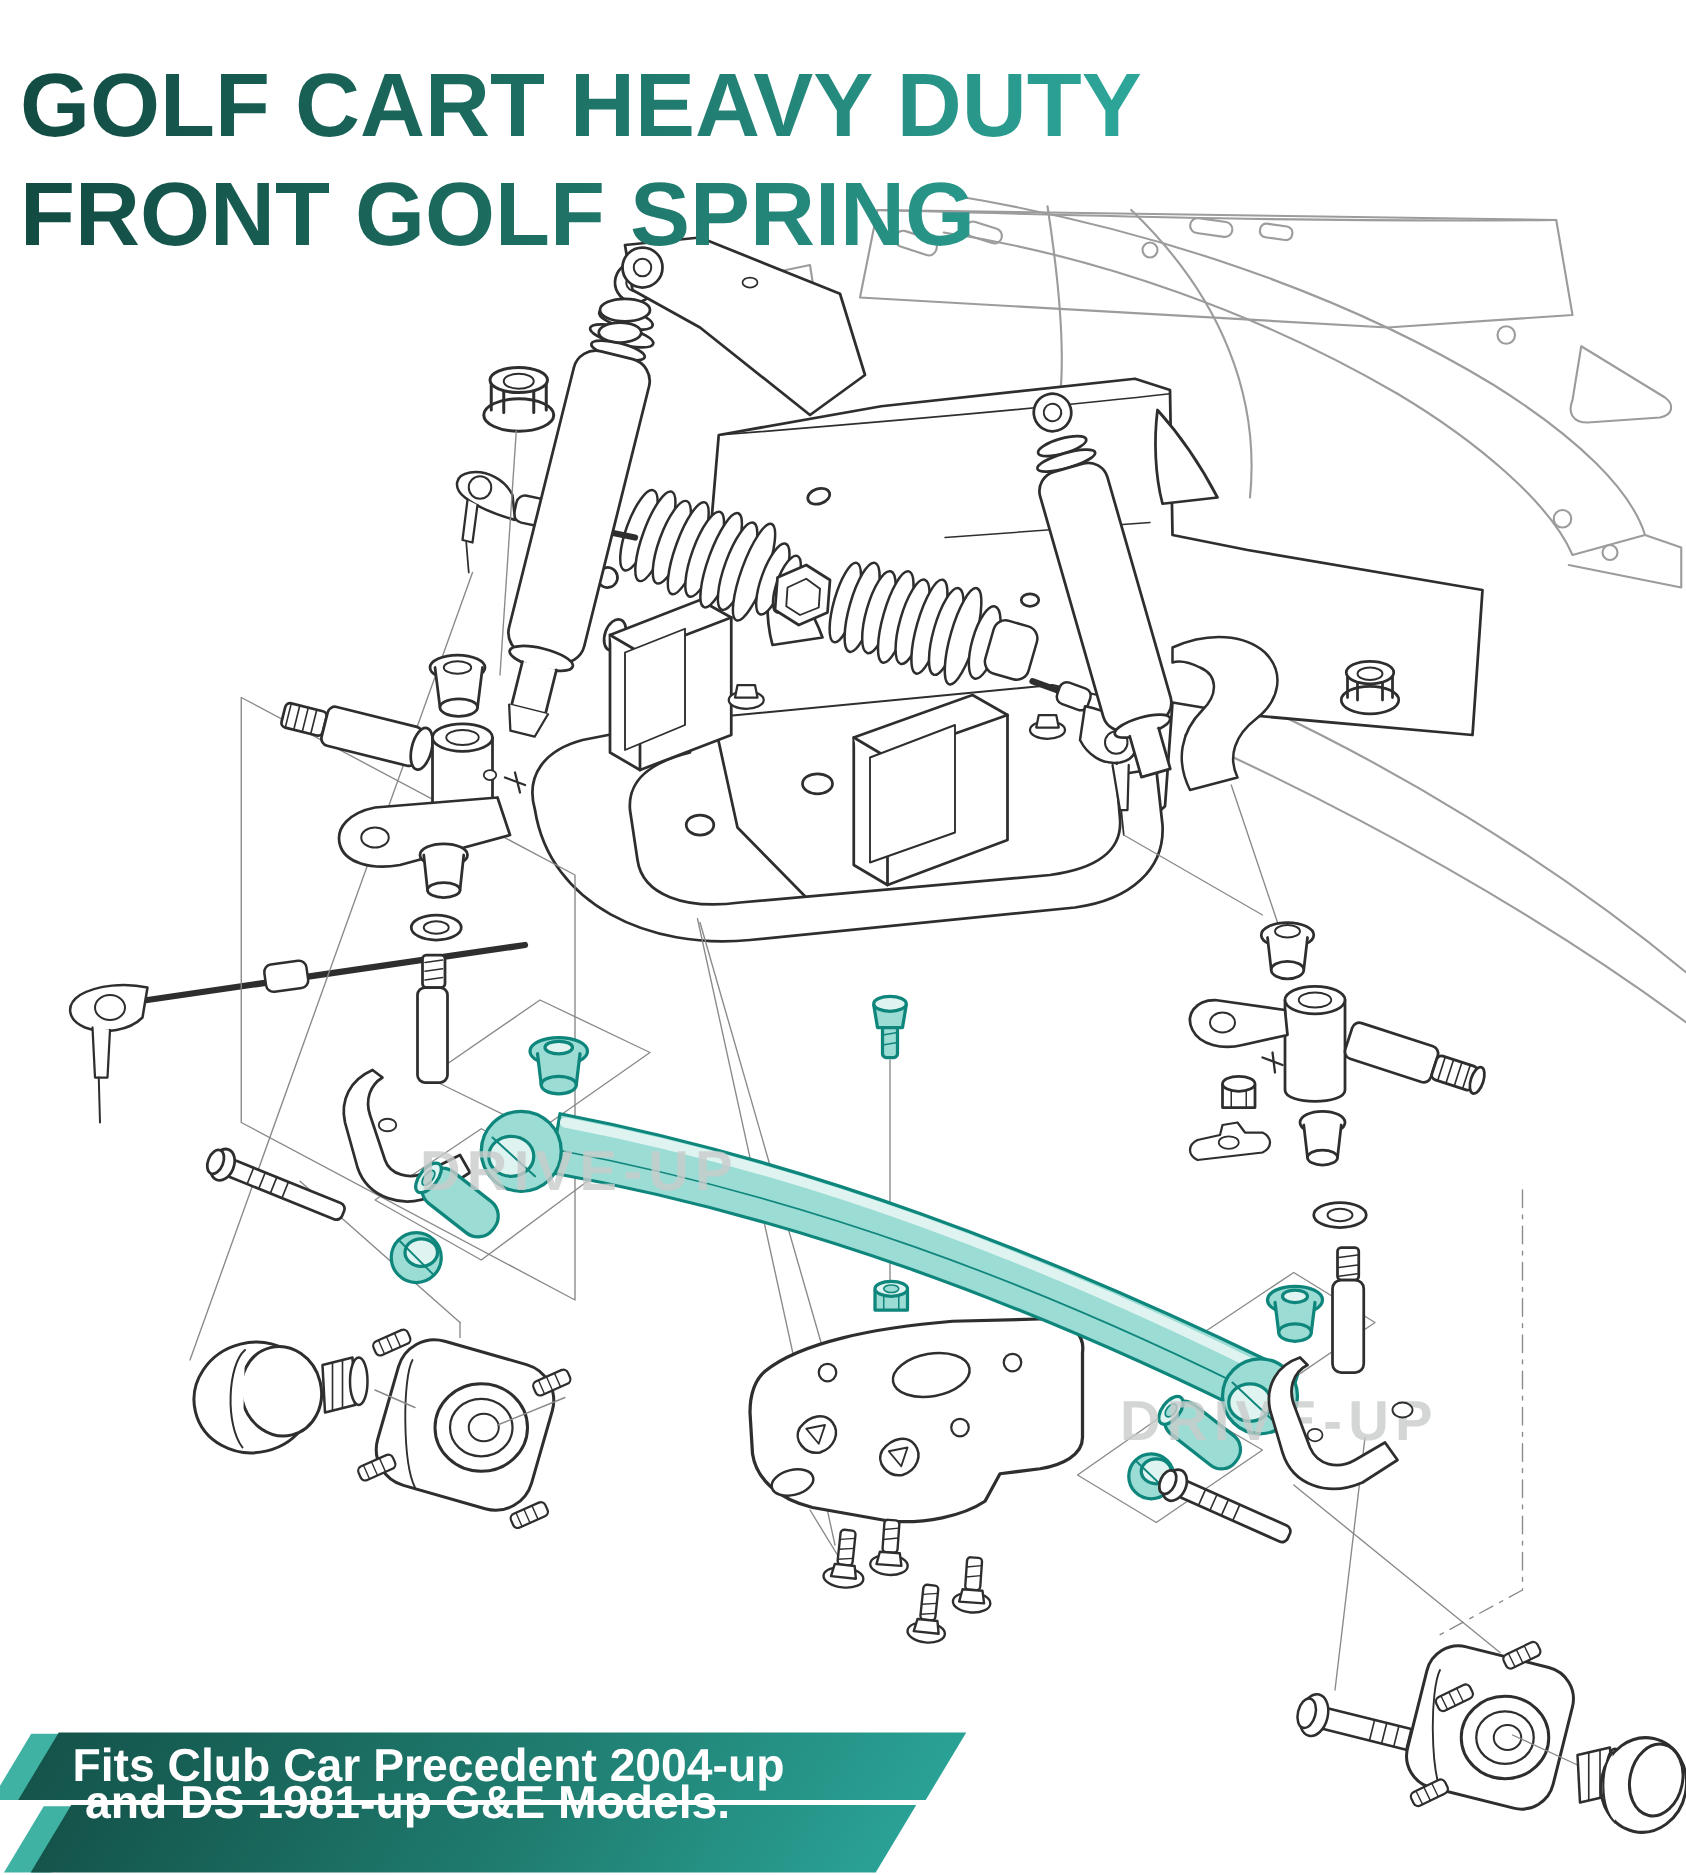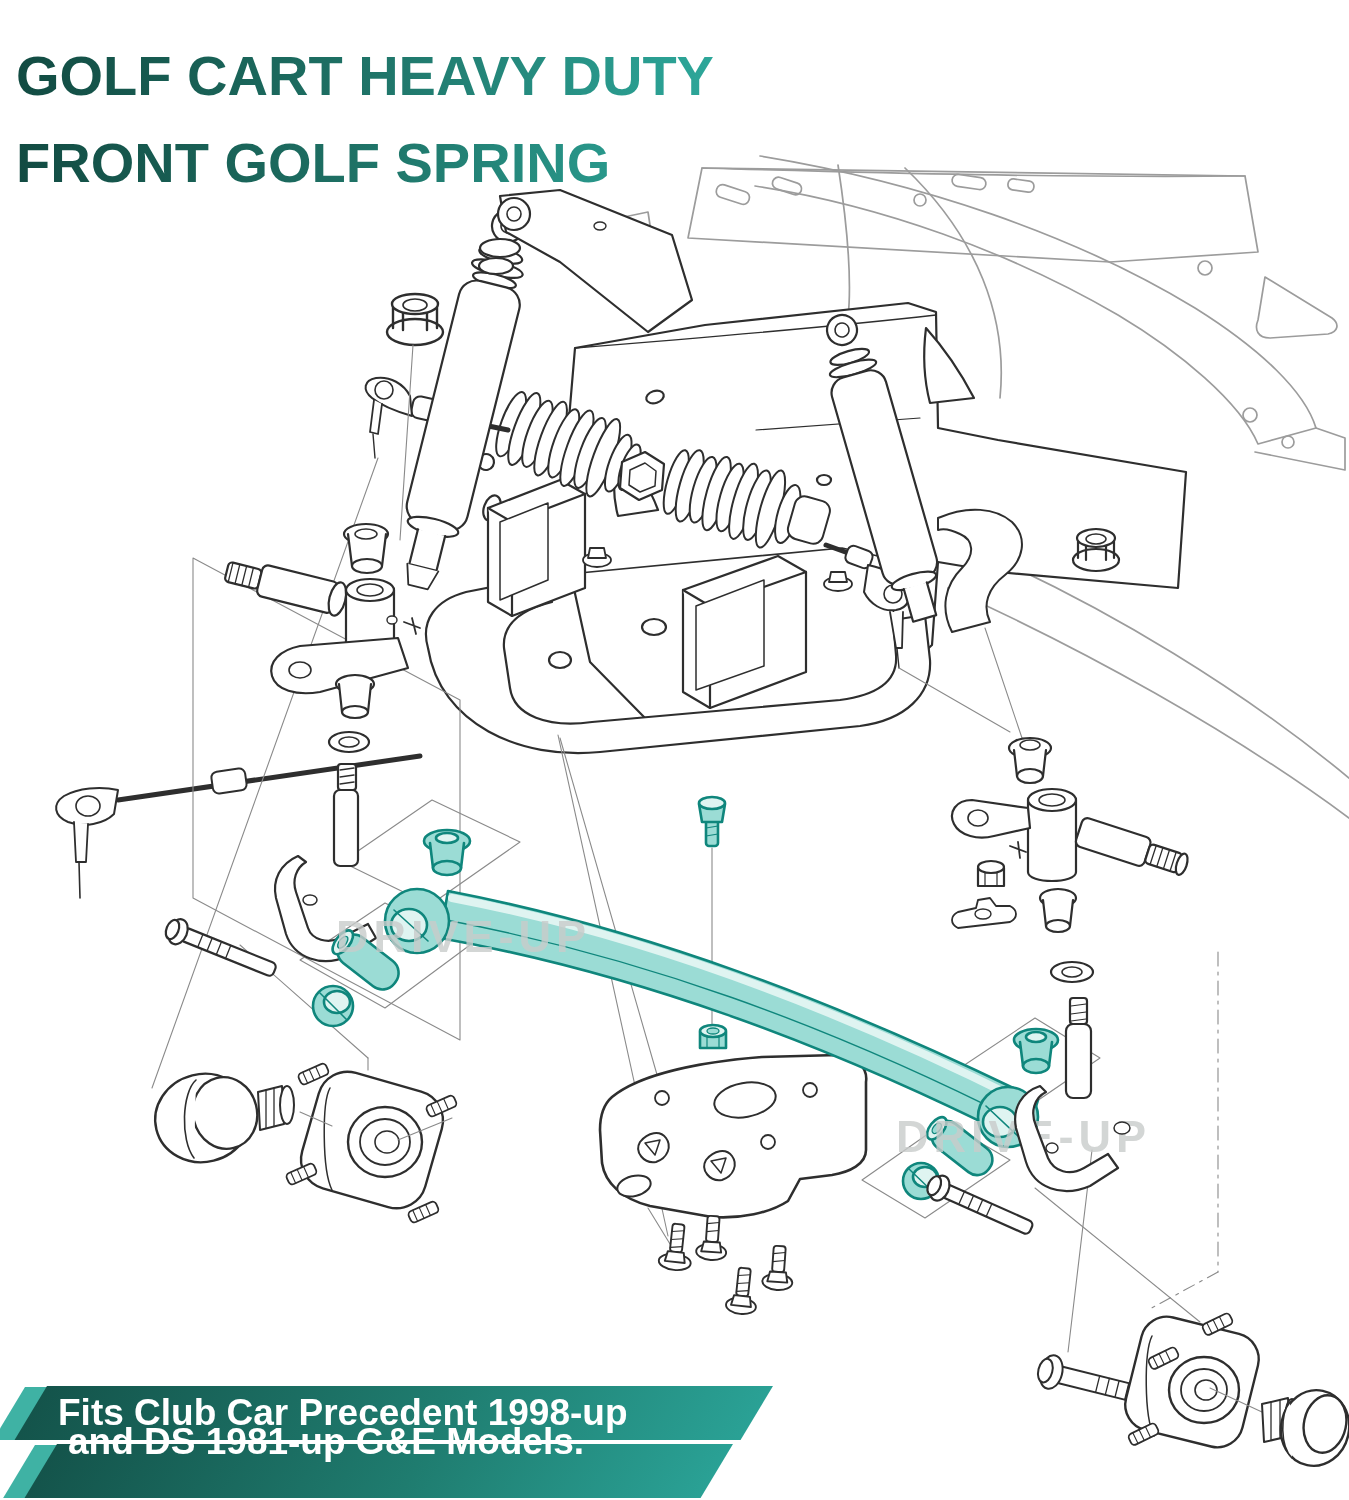--- a/index.html
+++ b/index.html
@@ -1,20 +1,20 @@
 <!DOCTYPE html>
 <html><head>
 <meta charset="utf-8">
 <style>
   html,body{margin:0;padding:0;background:#ffffff;}
   .stage{position:relative;width:1349px;height:1500px;background:#fff;overflow:hidden;
          font-family:"Liberation Sans", sans-serif;}
   
   .title{position:absolute;left:16px;top:-6px;z-index:5;
-         font-weight:800;font-size:56px;line-height:87px;letter-spacing:0px;
+         font-weight:800;font-size:72px;line-height:87px;letter-spacing:0px;
          background:linear-gradient(90deg,#124b42 0%,#1d6e62 45%,#2da79a 100%);
          -webkit-background-clip:text;background-clip:text;color:transparent;
          white-space:nowrap;}
   
   .diagram{position:absolute;left:0;top:0;z-index:1;}
   
   .banner{position:absolute;height:54px;z-index:6;
           background:linear-gradient(90deg,#14544b,#1f7c6f 55%,#2aa195);
           transform:skewX(-31deg);transform-origin:0 0;}
   .banner-accent{position:absolute;height:53px;z-index:5;background:#3fb2a4;
@@ -515,19 +515,19 @@
     </g>
   </svg>
 
   <h1 class="title">
     <span style="display:block">GOLF CART HEAVY DUTY</span>
     <span style="display:block">FRONT GOLF SPRING</span>
   </h1>
 
   <div class="banner-accent" style="left:25px;top:1387px;width:38px;"></div>
   <div class="banner" style="left:47px;top:1386px;width:726px;"></div>
-  <div class="banner-text" style="left:58px;top:1391px;">Fits Club Car Precedent 1998-up</div>
+  <div class="banner-text" style="left:58px;top:1391px;">Fits Club Car Precedent 2004-up</div>
 
   <div class="banner-accent" style="left:35px;top:1445px;width:38px;"></div>
   <div class="banner" style="left:57px;top:1444px;width:676px;"></div>
   <div class="banner-text" style="left:68px;top:1420px;">and DS 1981-up G&amp;E Models.</div>
 
 </div>
 
 </body></html>

